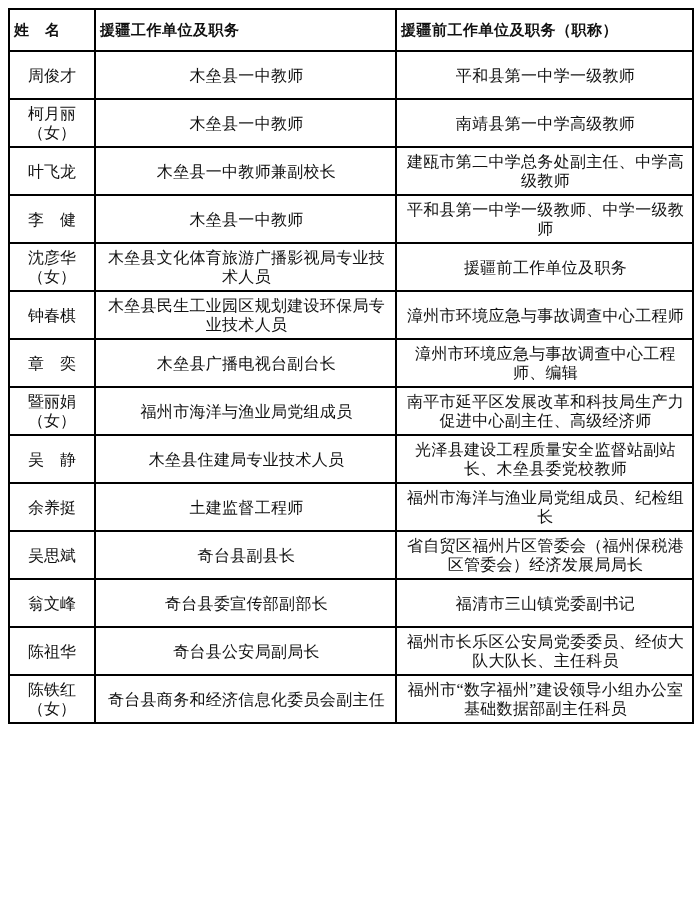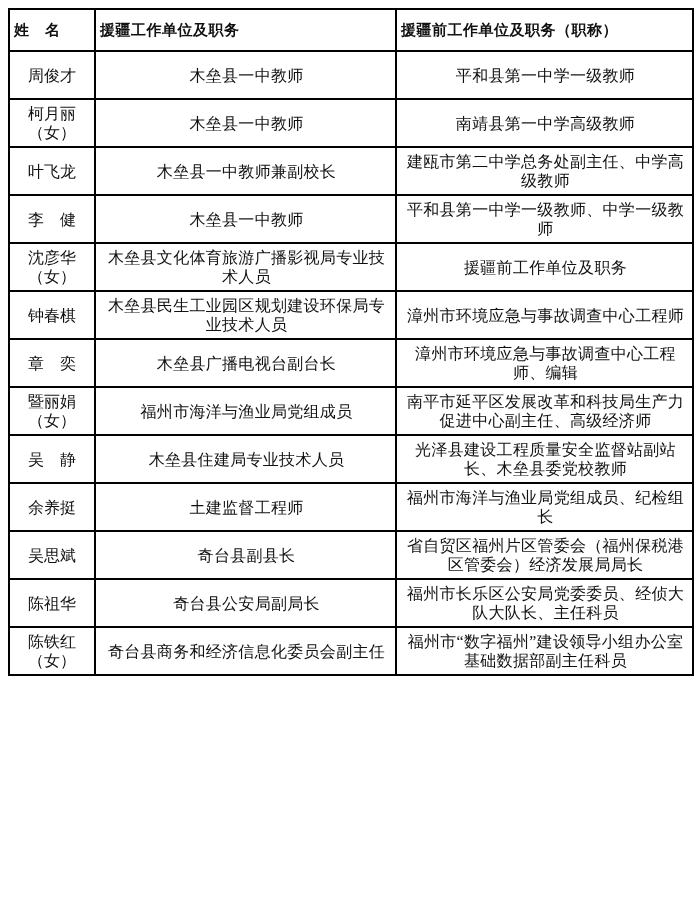--- a/index.html
+++ b/index.html
@@ -137,20 +137,25 @@
         <td class="c-prior">福州市海洋与渔业局党组成员、纪检组长</td>
       </tr>
 
       <tr>
         <td class="c-name">吴思斌</td>
         <td class="c-aid">奇台县副县长</td>
         <td class="c-prior">省自贸区福州片区管委会（福州保税港区管委会）经济发展局局长</td>
       </tr>
 
 
+      <tr>
+        <td class="c-name">翁文峰</td>
+        <td class="c-aid">奇台县委宣传部副部长</td>
+        <td class="c-prior">福清市三山镇党委副书记</td>
+      </tr>
 
       <tr>
         <td class="c-name">陈祖华</td>
         <td class="c-aid">奇台县公安局副局长</td>
         <td class="c-prior">福州市长乐区公安局党委委员、经侦大队大队长、主任科员</td>
       </tr>
 
       <tr>
         <td class="c-name">陈铁红
 （女）</td>

